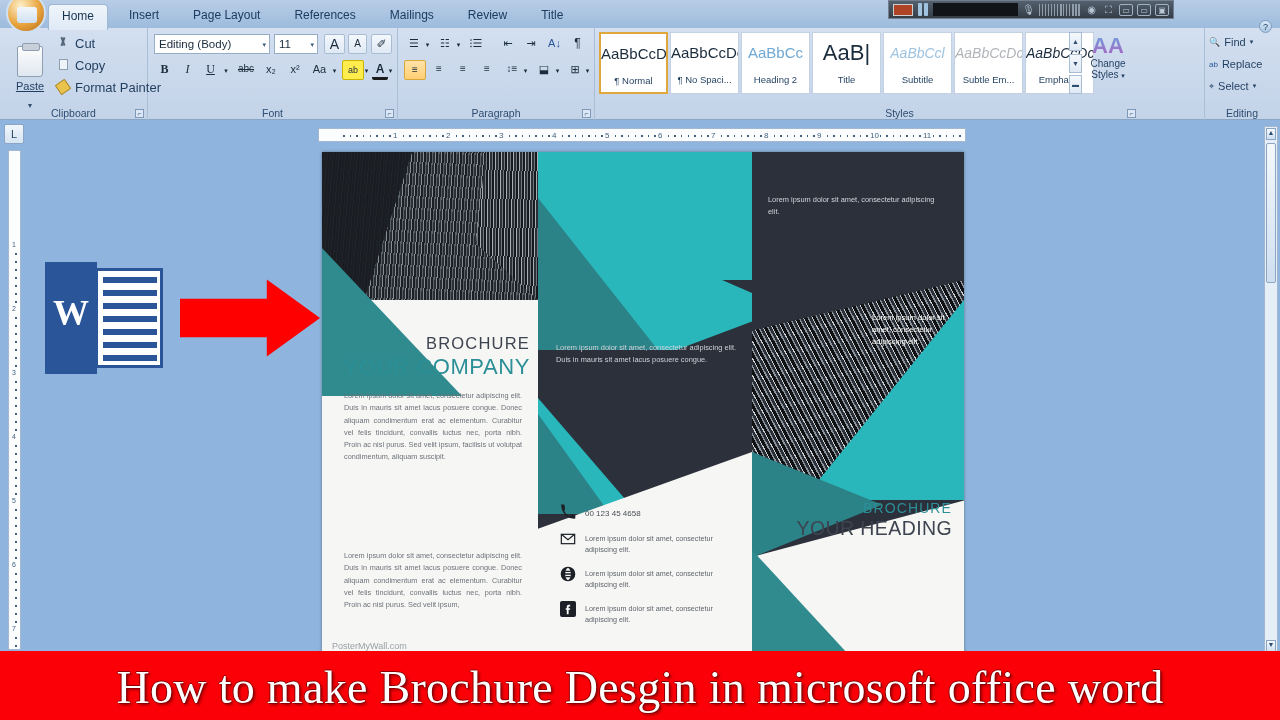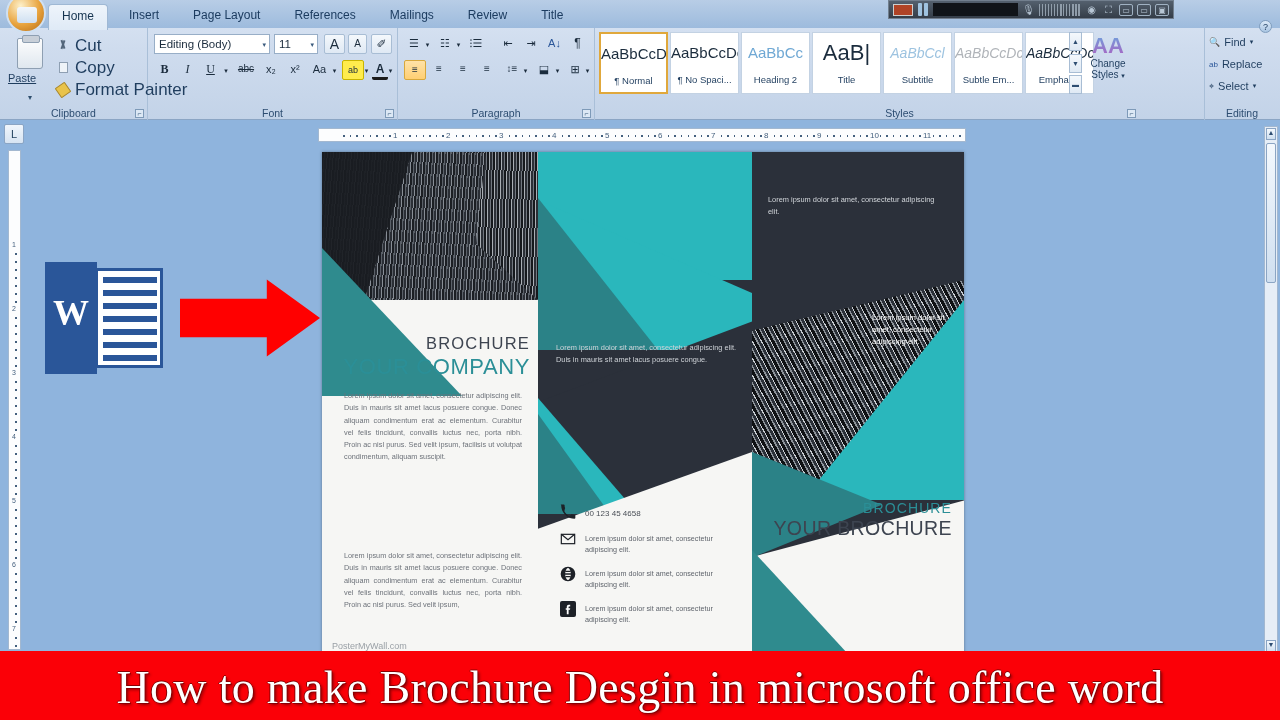--- a/index.html
+++ b/index.html
@@ -52,36 +52,36 @@
   }
   .dlg-launcher {
     position: absolute; bottom: 2px; right: 3px; width: 9px; height: 9px;
     border: 1px solid #7e9ab8; background: #dce8f5; font-size: 7px; color: #3a5a7d;
     line-height: 8px; text-align: center;
   }
 
   
   .grp-clipboard { width: 148px; }
   .paste-btn {
-    position: absolute; left: 8px; top: 6px; width: 44px; height: 66px;
-    text-align: left; font-size: 11px; color: #1f3d5e; padding-top: 38px; text-decoration: underline;
+    position: absolute; left: 8px; top: 14px; width: 44px; height: 66px;
+    text-align: center; font-size: 11px; color: #1f3d5e; padding-top: 38px; text-decoration: underline;
   }
   .paste-ico {
     position: absolute; left: 9px; top: 4px; width: 26px; height: 31px;
     background: linear-gradient(#fdfdfd,#dfe7ef); border: 1px solid #8e9fb2;
     border-radius: 2px 2px 3px 2px;
   }
   .paste-ico:after {
     content:''; position:absolute; left: 4px; top:-4px; width: 16px; height: 6px;
     background:#c8cfd8; border:1px solid #8e9fb2; border-radius:2px;
   }
   .paste-arrow { position:absolute; left:20px; bottom:-2px; font-size: 8px; color:#30506f; }
   .cb-item {
-    position: absolute; left: 56px; font-size: 17px; color: #1f3d5e;
-    display: flex; align-items: center; gap: 5px; white-space: nowrap;
+    position: absolute; left: 56px; font-size: 13px; color: #1f3d5e;
+    display: flex; align-items: flex-start; gap: 5px; white-space: nowrap;
   }
   .cb-item .gi { width: 14px; height: 14px; display:inline-block; position:relative; }
   .cut-ico:before, .cut-ico:after {
     content:''; position:absolute; width:1.5px; height:9px; background:#53657a; top:1px; left:6px;
   }
   .cut-ico:before { transform: rotate(20deg); }
   .cut-ico:after { transform: rotate(-20deg); }
   .copy-ico {
     border:1px solid #8e9fb2; background:#eef3f8; width:9px; height:11px; margin-left:3px;
   }
@@ -745,21 +745,21 @@
       <div class="r-dark"></div>
       <div class="r-text-top">Lorem ipsum dolor sit amet, consectetur adipiscing elit.</div>
       <div class="r-photo"></div>
       <div class="r-teal-big"></div>
       <div class="r-text-teal">Lorem ipsum dolor sit amet, consectetur adipiscing elit.</div>
       <div class="r-white"></div>
       <div class="r-tri-1"></div>
       <div class="r-tri-2"></div>
       <div class="r-head">
         <div class="rh-1">BROCHURE</div>
-        <div class="rh-2">YOUR BROCHURE</div>
+        <div class="rh-2">YOUR HEADING</div>
       </div>
     </div>
 
   </div>
 
   <div class="word-logo">
     <div class="wl-blue">
       <span>W</span>
     </div>
     <div class="wl-doc">

